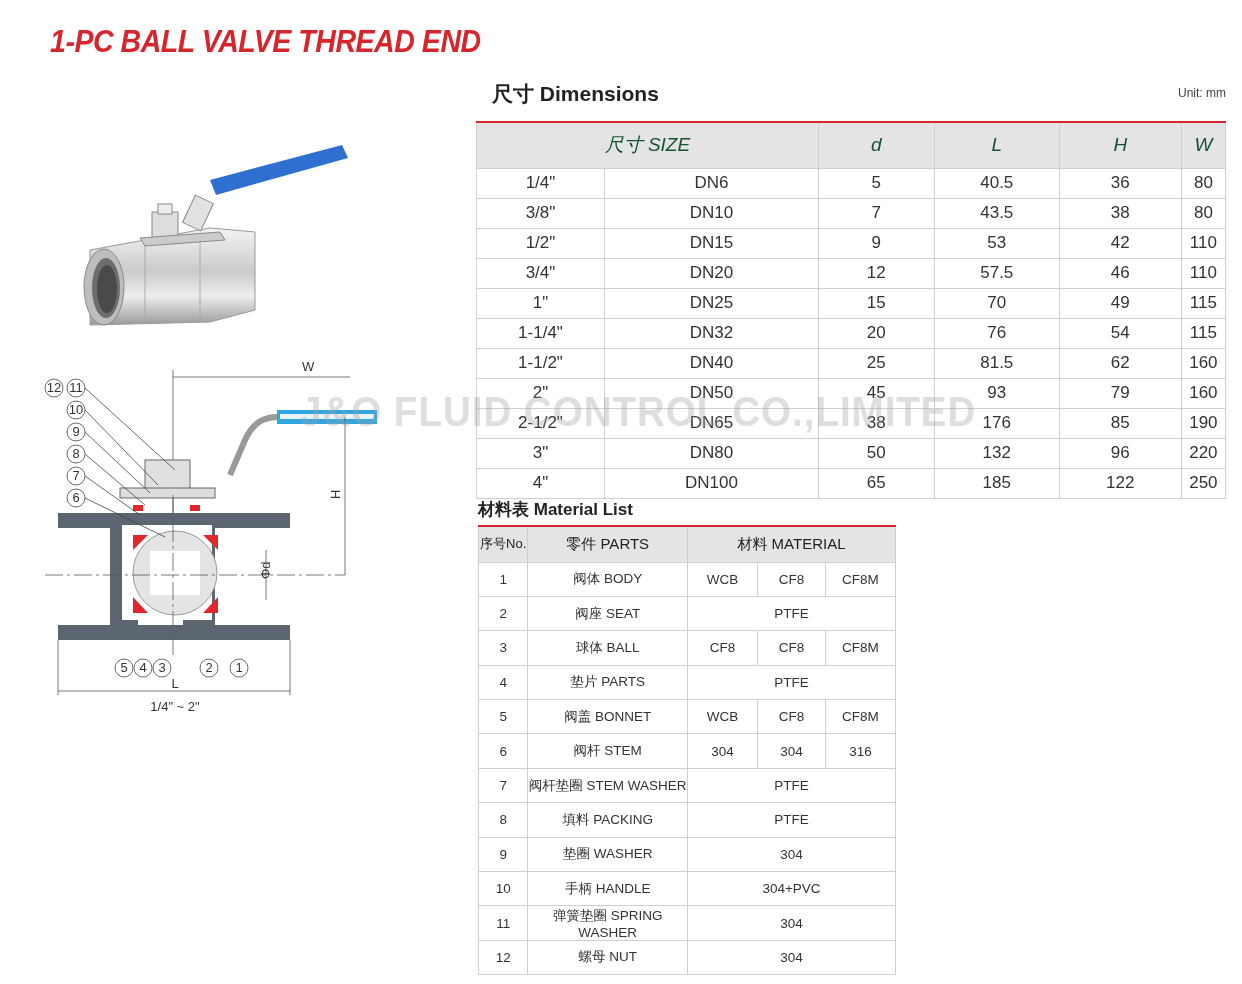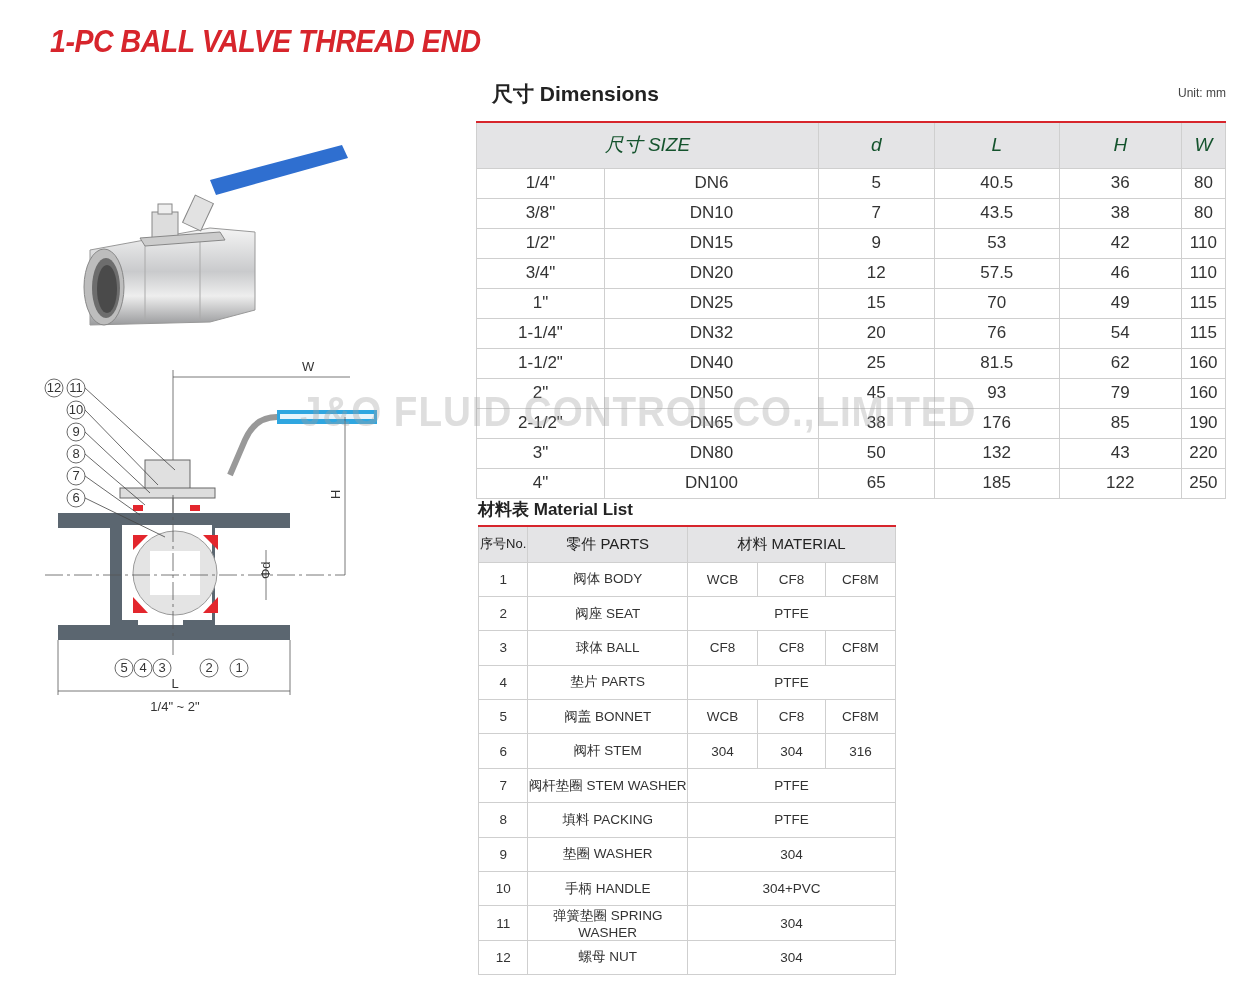--- a/index.html
+++ b/index.html
@@ -222,21 +222,21 @@
         <td>38</td>
         <td>176</td>
         <td>85</td>
         <td>190</td>
       </tr>
       <tr>
         <td style="width: 128px;">3"</td>
         <td>DN80</td>
         <td>50</td>
         <td>132</td>
-        <td>43</td>
+        <td>96</td>
         <td>220</td>
       </tr>
       <tr>
         <td style="width: 128px;">4"</td>
         <td>DN100</td>
         <td>65</td>
         <td>185</td>
         <td>122</td>
         <td>250</td>
       </tr>

